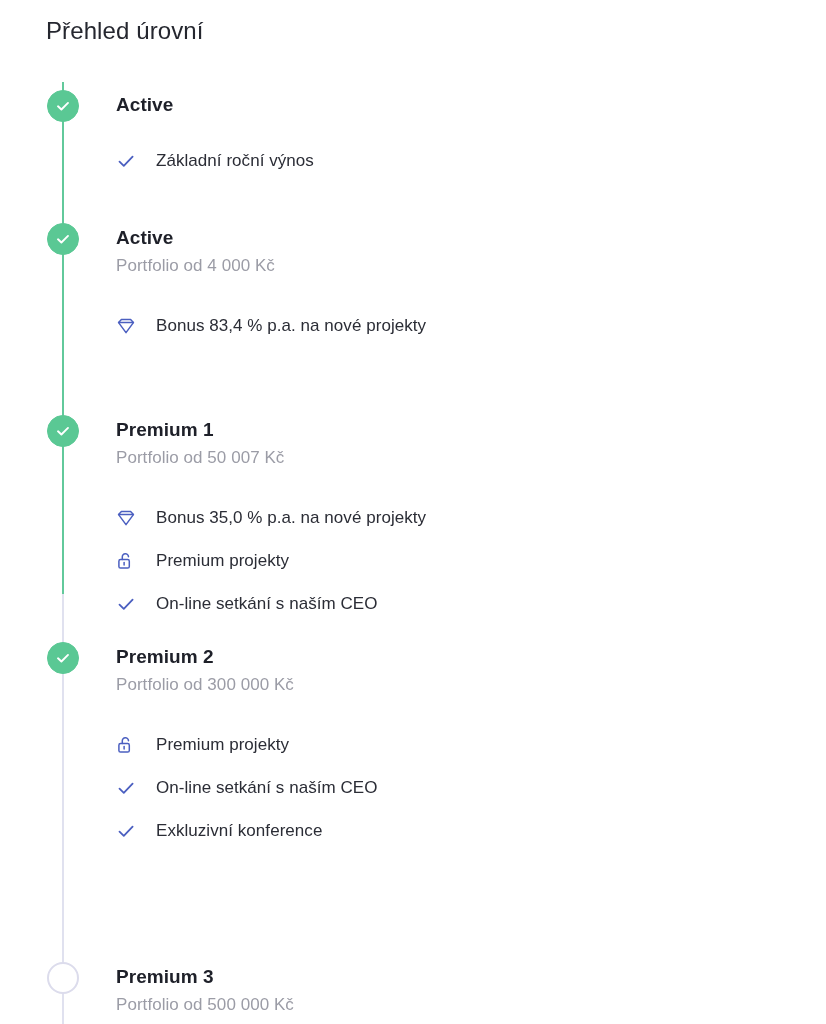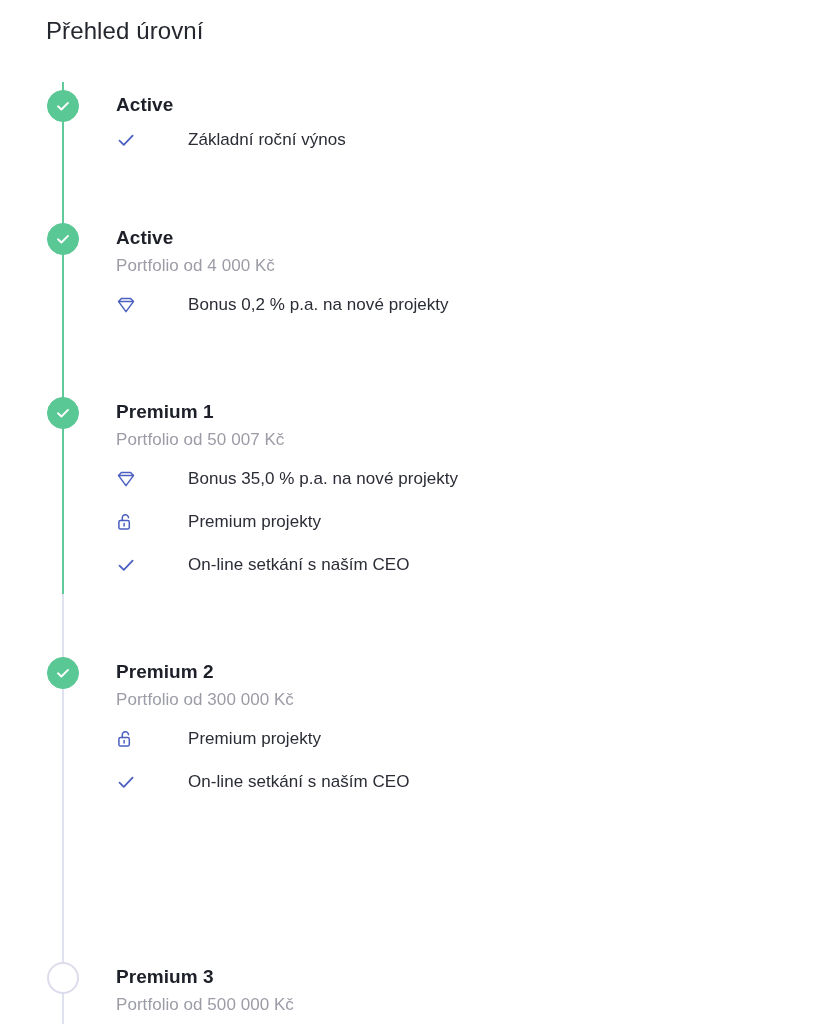--- a/index.html
+++ b/index.html
@@ -120,23 +120,22 @@
   }
 
   
   .features {
     list-style: none;
     margin: 0;
     padding: 0;
   }
   .feature {
     display: flex;
-    align-items: flex-start;
+    align-items: flex-end;
     height: 43px;
-    gap: 32px;
   }
   .feature-icon {
     width: 26px;
     min-width: 26px;
     height: 22px;
     display: flex;
     align-items: center;
     justify-content: flex-start;
     margin-right: 14px;
   }
@@ -146,22 +145,22 @@
     font-weight: 400;
     color: #2b2d36;
     line-height: 22px;
     letter-spacing: 0.05px;
     white-space: nowrap;
   }
 
   
   #tier-0 { position: absolute; top: 0px;   left: 0; right: 0; }
   #tier-1 { position: absolute; top: 133px; left: 0; right: 8px; }
-  #tier-2 { position: absolute; top: 307px; left: 0; right: 0; }
-  #tier-3 { position: absolute; top: 567px; left: 0; right: 0; }
+  #tier-2 { position: absolute; top: 325px; left: 0; right: 0; }
+  #tier-3 { position: absolute; top: 552px; left: 0; right: 0; }
   #tier-4 { position: absolute; top: 872px; left: 0; right: 0; }
 
   .marker-0 { top: 8px; }
   .marker-1 { top: 8px; }
   .marker-2 { top: 8px; }
   .marker-3 { top: 8px; }
   .marker-4 { top: 8px; }
 
   .tier-head { padding-top: 11px; }
   .tier-features { margin-top: 17px; }
@@ -213,21 +212,21 @@
         <p class="tier-sub">Portfolio od 4 000 Kč</p>
       </div>
       <ul class="features tier-features">
         <li class="feature">
           <span class="feature-icon">
             <svg width="20" height="20" viewBox="0 0 20 20" aria-hidden="true">
               <path d="M2.6 6.6 L10 16.6 L17.4 6.6 L14.6 3.6 L5.4 3.6 Z" fill="none" stroke="#4b5fc0" stroke-width="1.5" stroke-linejoin="round" stroke-linecap="round"></path>
               <path d="M2.6 6.6 L17.4 6.6" fill="none" stroke="#4b5fc0" stroke-width="1.5" stroke-linecap="round"></path>
             </svg>
           </span>
-          <span class="feature-label">Bonus 0,2 % p.a. na nové projekty</span>
+          <span class="feature-label">Bonus 83,4 % p.a. na nové projekty</span>
         </li>
       </ul>
     </div>
 
     <div class="tier" id="tier-2">
       <div class="marker done marker-2">
         <svg width="18" height="18" viewBox="0 0 18 18" aria-hidden="true">
           <path d="M4 9.3 L7.4 12.5 L14 5.9" fill="none" stroke="#ffffff" stroke-width="1.9" stroke-linecap="round" stroke-linejoin="round"></path>
         </svg>
       </div>
@@ -288,20 +287,28 @@
           <span class="feature-label">Premium projekty</span>
         </li>
         <li class="feature">
           <span class="feature-icon">
             <svg width="20" height="20" viewBox="0 0 20 20" aria-hidden="true">
               <path d="M3.5 10.6 L7.8 14.8 L16.6 5.6" fill="none" stroke="#4b5fc0" stroke-width="1.8" stroke-linecap="round" stroke-linejoin="round"></path>
             </svg>
           </span>
           <span class="feature-label">On-line setkání s naším CEO</span>
         </li>
+        <li class="feature">
+          <span class="feature-icon">
+            <svg width="20" height="20" viewBox="0 0 20 20" aria-hidden="true">
+              <path d="M3.5 10.6 L7.8 14.8 L16.6 5.6" fill="none" stroke="#4b5fc0" stroke-width="1.8" stroke-linecap="round" stroke-linejoin="round"></path>
+            </svg>
+          </span>
+          <span class="feature-label">Exkluzivní konference</span>
+        </li>
       </ul>
     </div>
 
     <div class="tier" id="tier-4">
       <div class="marker pending marker-4"></div>
       <div class="tier-head">
         <p class="tier-name">Premium 3</p>
         <p class="tier-sub">Portfolio od 500 000 Kč</p>
       </div>
     </div>

